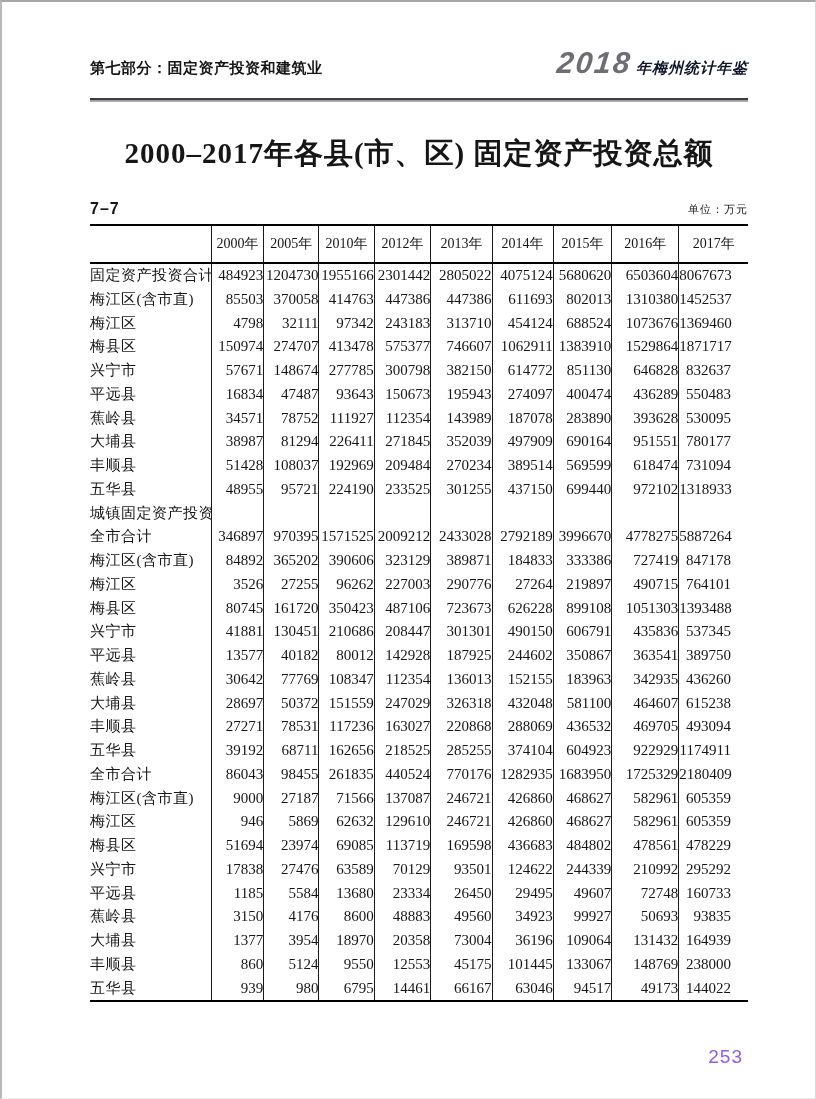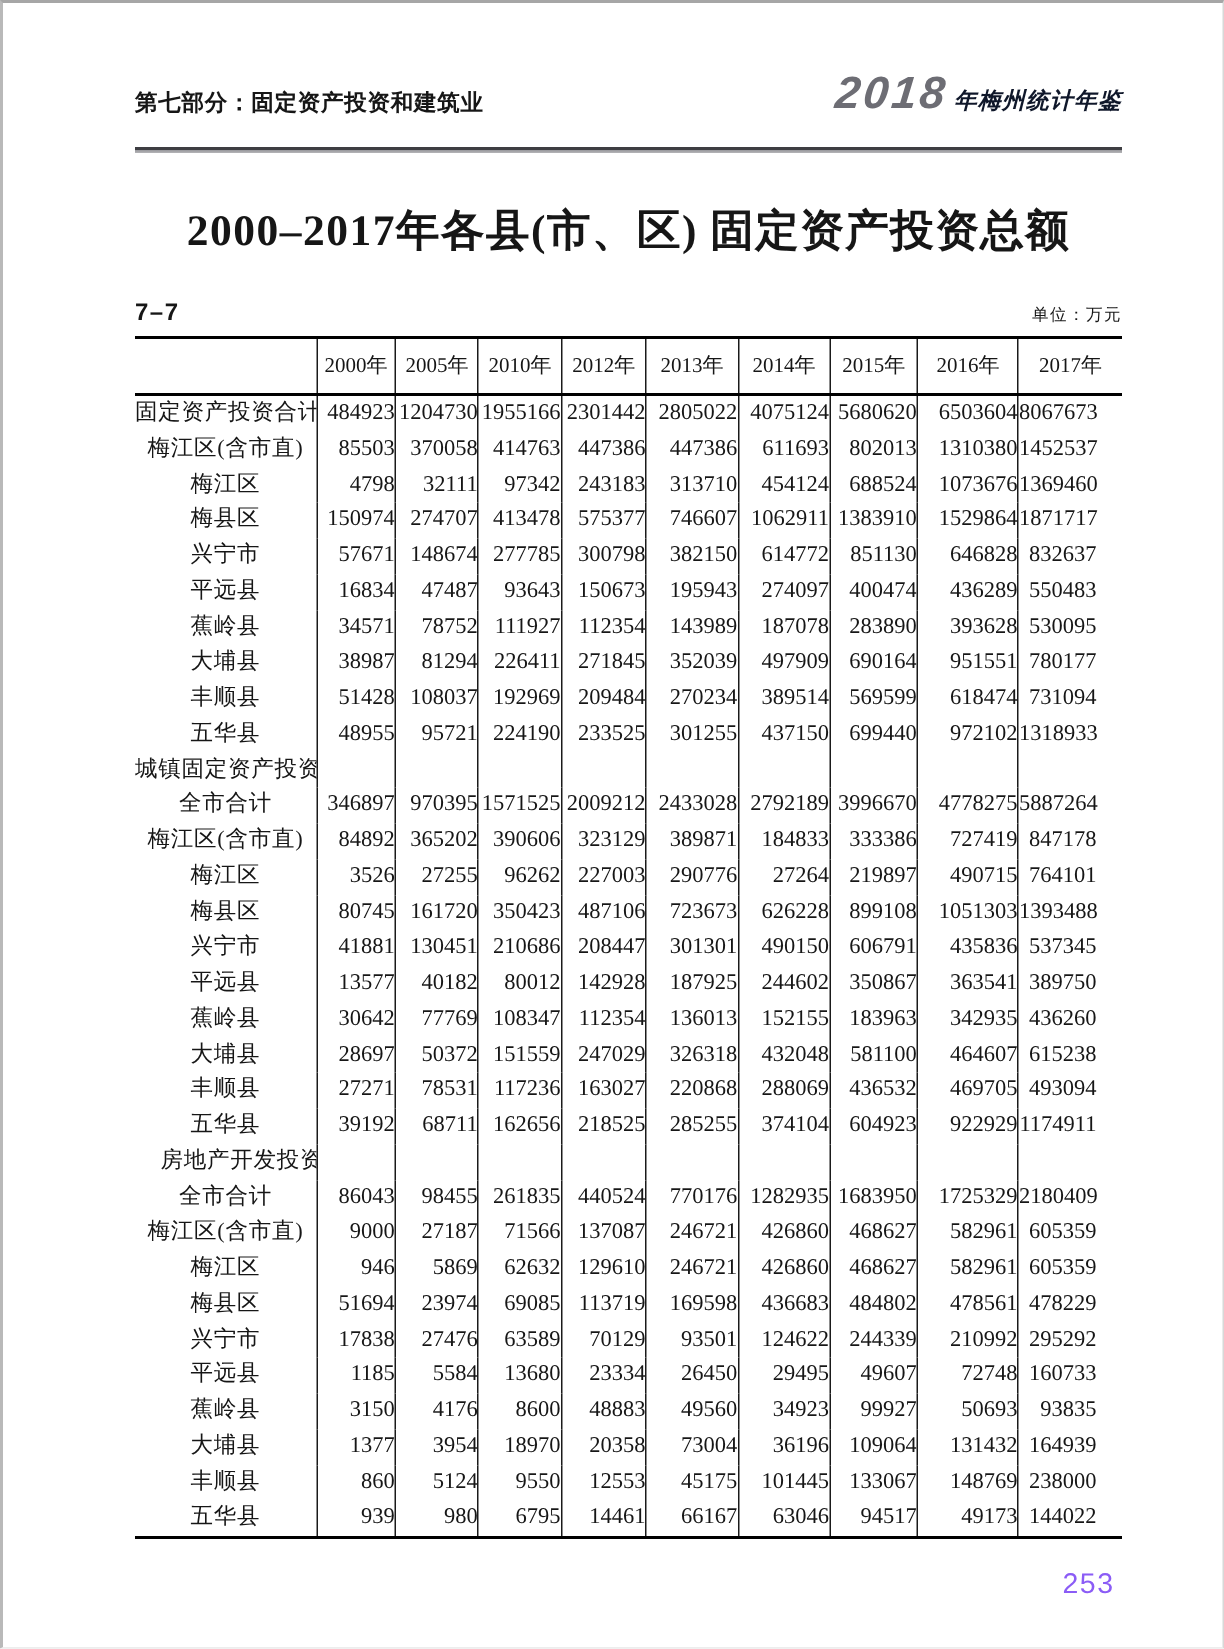--- a/index.html
+++ b/index.html
@@ -88,21 +88,21 @@
   }
   table.stat th:first-child { border-left:none; }
   table.stat td {
     height:23.75px; padding:0;
     font-size:15px; line-height:23.75px;
     vertical-align:middle;
     border-left:1px solid #1a1a1a;
     overflow:hidden; white-space:nowrap;
   }
   table.stat td:first-child { border-left:none; }
-  td.lbl { text-align:center; padding-left:4px; letter-spacing:0.5px; }
+  td.lbl { text-align:left; padding-left:4px; letter-spacing:0.5px; }
   td.lbl.indent { padding-left:17px; }
   td.num { text-align:right; padding-right:9px;
     font-family:"Liberation Serif","DejaVu Serif",serif; }
   td.num:last-child { padding-right:17px; }
 
   
   .page-number {
     position:absolute; right:72px; bottom:30px;
     font-family:"Liberation Sans","DejaVu Sans",sans-serif;
     font-size:19px; letter-spacing:1px; color:#8b5cf6;
@@ -404,32 +404,20 @@
             <td class="num">68711</td>
             <td class="num">162656</td>
             <td class="num">218525</td>
             <td class="num">285255</td>
             <td class="num">374104</td>
             <td class="num">604923</td>
             <td class="num">922929</td>
             <td class="num">1174911</td>
           </tr>
           <tr>
-            <td class="lbl indent">房地产开发投资</td>
-            <td class="num"></td>
-            <td class="num"></td>
-            <td class="num"></td>
-            <td class="num"></td>
-            <td class="num"></td>
-            <td class="num"></td>
-            <td class="num"></td>
-            <td class="num"></td>
-            <td class="num"></td>
-          </tr>
-          <tr>
             <td class="lbl">全市合计</td>
             <td class="num">86043</td>
             <td class="num">98455</td>
             <td class="num">261835</td>
             <td class="num">440524</td>
             <td class="num">770176</td>
             <td class="num">1282935</td>
             <td class="num">1683950</td>
             <td class="num">1725329</td>
             <td class="num">2180409</td>

